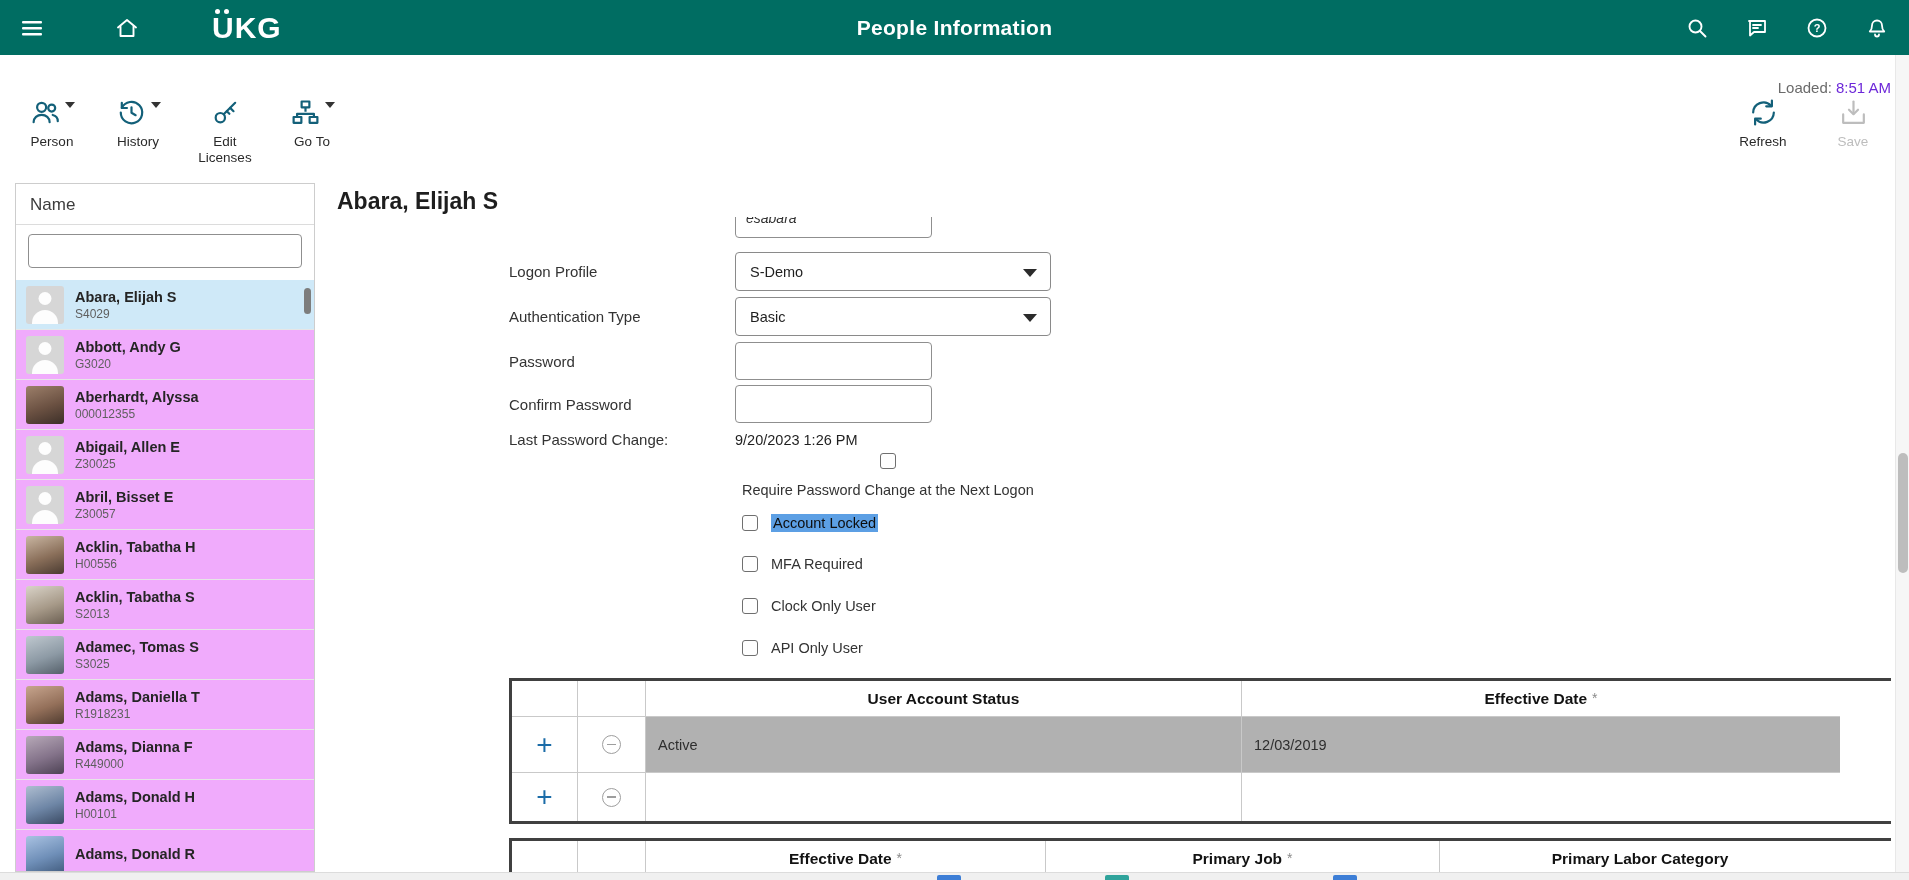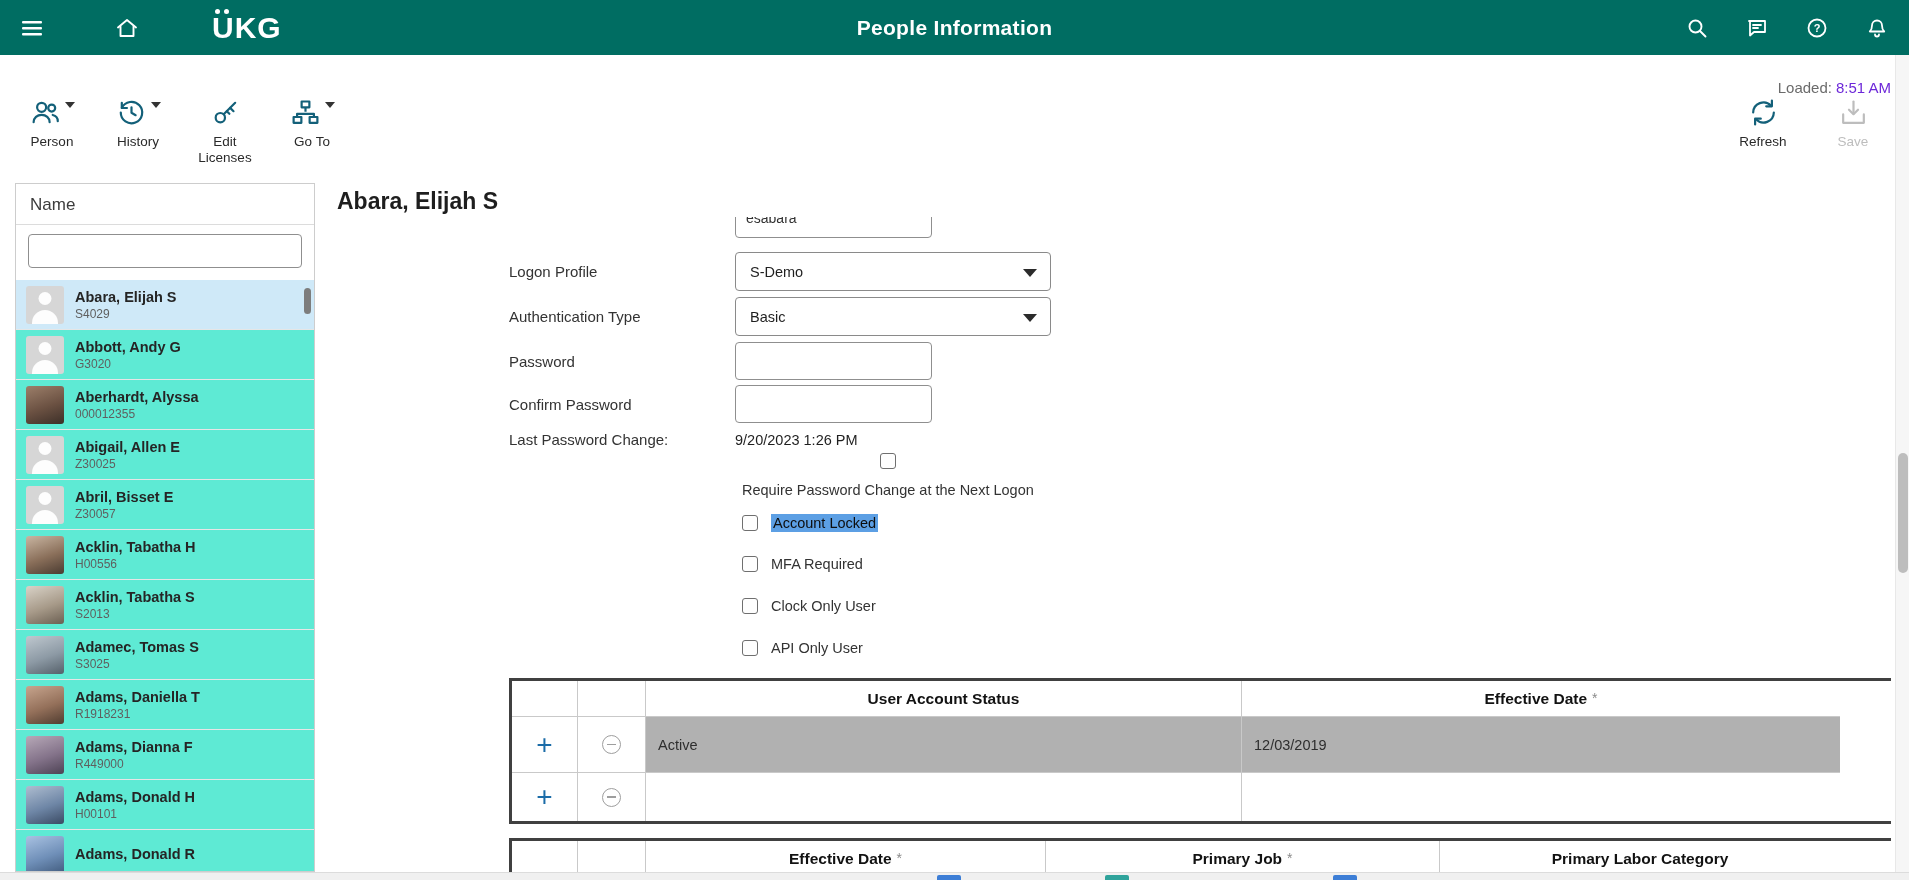--- a/index.html
+++ b/index.html
@@ -46,21 +46,21 @@
   }
   .sb-header { padding:11px 14px 9px; font-size:17px; color:#3c3c3c; border-bottom:1px solid #dcdcdc; }
   .sb-search-wrap { padding:9px 12px 12px; }
   .sb-search {
     width:100%; height:34px; border:1px solid #8f8f8f; border-radius:4px;
     font-size:14px; padding:0 10px; outline:none; font-family:"Liberation Sans",sans-serif;
   }
   .people-list { flex:1; overflow:hidden; position:relative; }
   .person-row {
     height:50px; display:flex; align-items:center; padding:0 10px; gap:11px;
-    border-bottom:1px solid #e6e6e6; cursor:pointer; background:#5eead4;
+    border-bottom:1px solid #e6e6e6; cursor:pointer; background:#f0abfc;
   }
   .person-row.selected { background:#cfe9f8; }
   .avatar { width:38px; height:38px; border-radius:3px; position:relative; overflow:hidden; flex:0 0 auto; }
   .avatar.silhouette { background:#d6d6d6; }
   .avatar.silhouette::before {
     content:""; position:absolute; top:6px; left:50%; transform:translateX(-50%);
     width:13px; height:13px; border-radius:50%; background:#fdfdfd;
   }
   .avatar.silhouette::after {
     content:""; position:absolute; bottom:-2px; left:50%; transform:translateX(-50%);
@@ -80,21 +80,21 @@
   .sb-scroll { position:absolute; right:3px; top:8px; width:7px; height:26px; border-radius:4px; background:#7d7d7d; cursor:pointer; }
 
   
   .main { position:absolute; left:335px; top:183px; width:1556px; height:689px; overflow:hidden; }
   .person-title { position:absolute; left:2px; top:5px; font-size:23px; font-weight:700; color:#1e1e1e; }
 
   .cut-input { position:absolute; left:400px; top:34px; width:197px; height:22px; overflow:hidden; }
   .cut-input .inner {
     position:absolute; left:0; top:-19px; width:197px; height:40px;
     border:1px solid #8f8f8f; border-radius:4px; display:flex; align-items:center;
-    padding:0 10px; font-size:14px; color:#333; background:#fff;
+    padding:0 10px; font-size:14px; color:#333; background:#fff;font-style:italic;
   }
 
   .form-row { position:absolute; left:174px; display:flex; align-items:center; }
   .f-label { width:226px; font-size:15px; color:#333; }
   .dd {
     width:316px; height:39px; border:1px solid #8a8a8a; border-radius:4px; background:#fff;
     display:flex; align-items:center; padding:0 14px; font-size:14.5px; color:#1f1f1f;
     position:relative; cursor:pointer;
   }
   .dd-caret {

